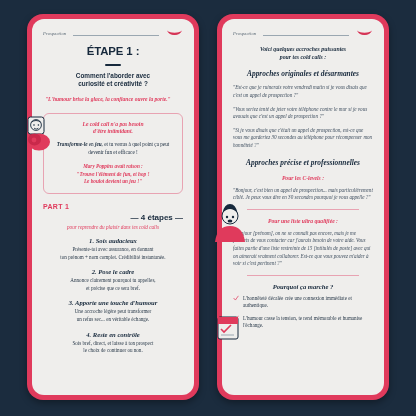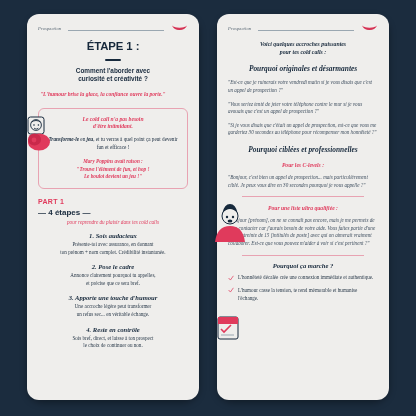--- a/index.html
+++ b/index.html
@@ -19,20 +19,21 @@
     padding-top:14px;
     box-sizing:border-box;
   }
   .card{
     position:relative;
     width:172px;
     height:386px;
     background:#e8368f;
     background:#e03a5c;
     border-radius:16px;
+    padding:5px;
     box-sizing:border-box;
     box-shadow:0 3px 7px rgba(0,0,0,.35);
   }
   .card-inner{
     position:relative;
     width:100%;
     height:100%;
     background:#efeeec;
     border-radius:12px;
     box-sizing:border-box;
@@ -136,21 +137,21 @@
     color:#e03a5c;
     font-size:7px;
     letter-spacing:.3px;
     margin-top:9px;
   }
   .steps-head{
     font-family:"Liberation Sans", sans-serif;
     font-weight:bold;
     color:#17293c;
     font-size:8px;
-    text-align:left;
+    text-align:right;
     margin-top:3px;
   }
   .steps-sub{
     color:#e03a5c;
     font-style:italic;
     font-size:5.2px;
     text-align:center;
     margin-top:2px;
   }
   .step{margin-top:7px;}
@@ -325,27 +326,27 @@
           <path d="M2 3 C6 15 28 15 32 3 C26 9 8 9 2 3 Z" fill="#e03a5c"></path>
           <path d="M6 6 C11 12 23 12 28 6" stroke="#c22c4c" stroke-width="1.4" fill="none"></path>
         </svg>
       </div>
 
       <div class="r-lead">
         <div>Voici quelques accroches puissantes</div>
         <div>pour tes cold calls :</div>
       </div>
 
-      <div class="sec-head">Pourquoi originales et désarmantes</div>
+      <div class="sec-head">Approches originales et désarmantes</div>
 
       <div class="r-quote">"Est-ce que je ruinerais votre vendredi matin si je vous disais que c'est un appel de prospection ?"</div>
       <div class="r-quote">"Vous seriez tenté de jeter votre téléphone contre le mur si je vous avouais que c'est un appel de prospection ?"</div>
       <div class="r-quote">"Si je vous disais que c'était un appel de prospection, est-ce que vous me garderiez 30 secondes au téléphone pour récompenser mon honnêteté ?"</div>
 
-      <div class="sec-head">Pourquoi ciblées et professionnelles</div>
+      <div class="sec-head">Approches précise et professionnelles</div>
 
       <div class="r-sub">Pour les C-levels :</div>
       <div class="r-quote">"Bonjour, c'est bien un appel de prospection... mais particulièrement ciblé. Je peux vous dire en 30 secondes pourquoi je vous appelle ?"</div>
       <hr class="hr-pink">
 
       <div class="r-sub">Pour une liste ultra qualifiée :</div>
       <div class="r-quote">"Bonjour [prénom], on ne se connaît pas encore, mais je me permets de vous contacter car j'aurais besoin de votre aide. Vous faites partie d'une liste restreinte de 15 [intitulés de poste] avec qui on aimerait vraiment collaborer. Est-ce que vous pouvez m'aider à voir si c'est pertinent ?"</div>
       <hr class="hr-pink">
 
       <div class="why-head">Pourquoi ça marche ?</div>

